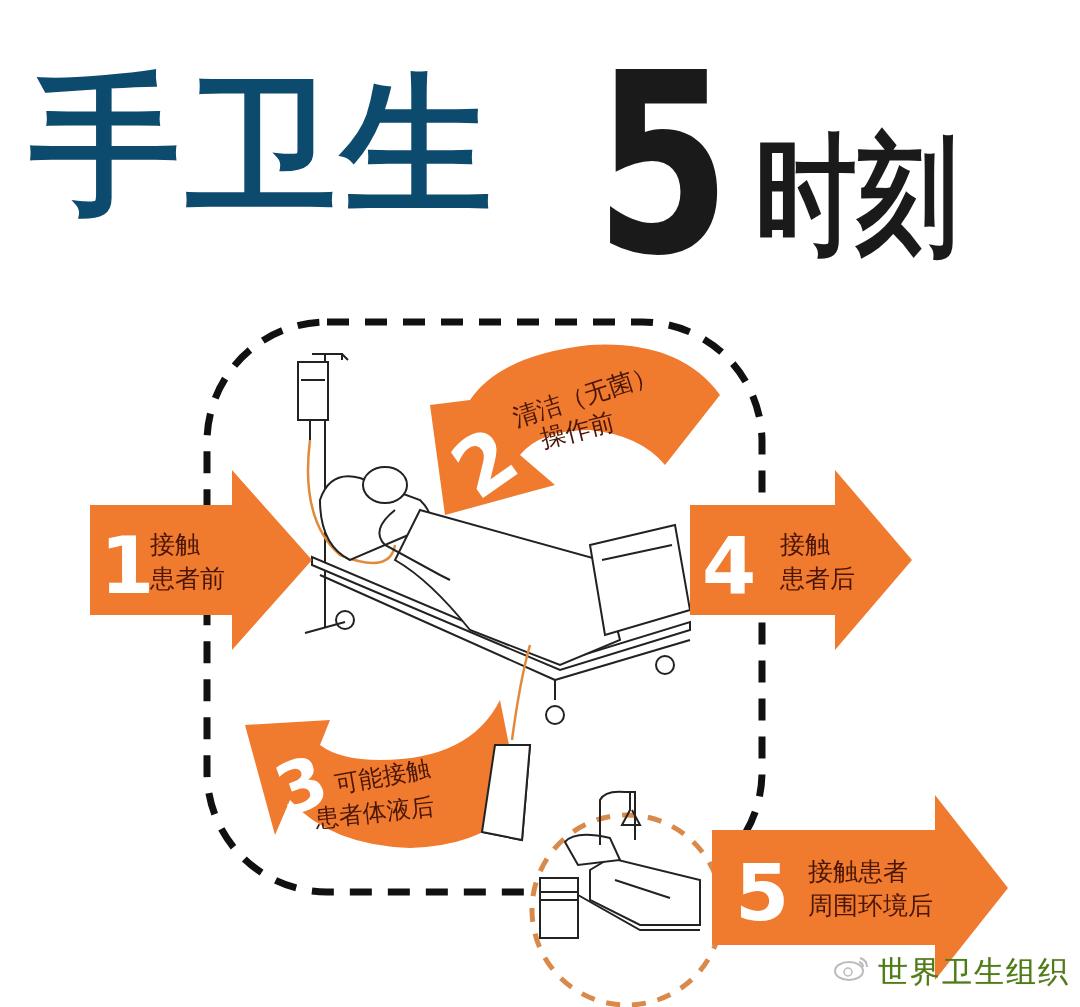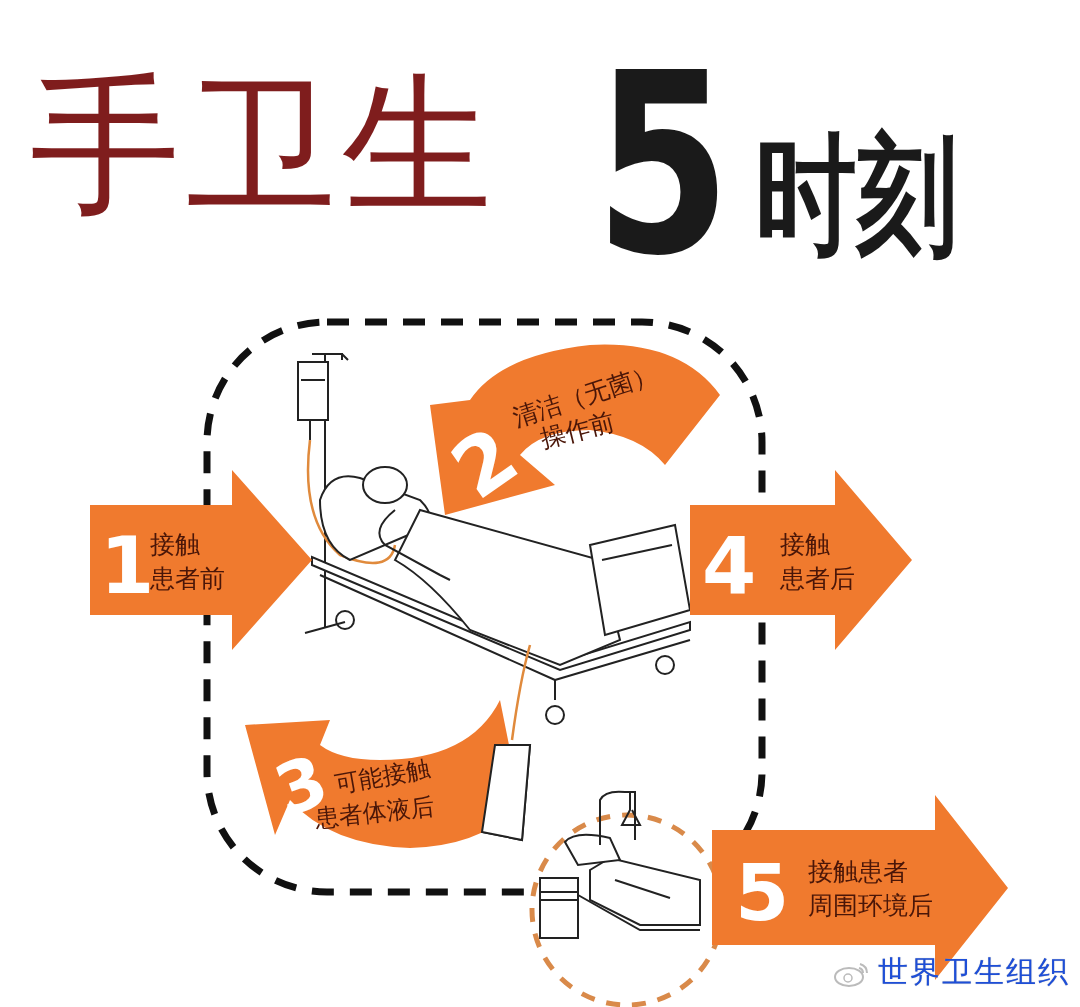--- a/index.html
+++ b/index.html
@@ -1,23 +1,23 @@
 <!DOCTYPE html>
 <html><head>
 <meta charset="utf-8">
 <style>
   html,body{margin:0;padding:0;background:#fff;}
   body{width:1080px;height:1007px;position:relative;overflow:hidden;font-family:"DejaVu Sans","Liberation Sans",sans-serif;}
-  .title-cn{position:absolute;top:70px;left:30px;font-size:150px;font-weight:normal;color:#7f1d1d;letter-spacing:6px;line-height:1;}
+  .title-cn{position:absolute;top:70px;left:30px;font-size:150px;font-weight:bold;color:#0c4a6e;letter-spacing:6px;line-height:1;}
   .title-num{position:absolute;top:40px;left:595px;font-size:250px;font-weight:bold;color:#1a1a1a;line-height:1;transform:scaleX(0.78);transform-origin:left top;}
   .title-suffix{position:absolute;top:130px;left:755px;font-size:130px;font-weight:bold;color:#1a1a1a;line-height:1;transform:scaleX(0.78);transform-origin:left top;}
   svg.stage{position:absolute;left:0;top:0;}
   .step-text{font-family:"DejaVu Sans","Liberation Sans",sans-serif;fill:#4a1608;}
   .step-num{font-family:"DejaVu Sans","Liberation Sans",sans-serif;font-weight:bold;fill:#fff;}
-  .watermark{position:absolute;right:10px;bottom:14px;font-size:30px;color:#1d4ed8;letter-spacing:2px;display:flex;align-items:center;gap:6px;text-shadow:0 0 1px #aaa;}
+  .watermark{position:absolute;right:10px;bottom:14px;font-size:30px;color:#4d7c0f;letter-spacing:2px;display:flex;align-items:flex-start;gap:6px;text-shadow:0 0 1px #aaa;}
   .wb-icon{width:40px;height:30px;}
 </style>
 </head>
 <body>
 
 <div class="title-cn">手卫生</div>
 <div class="title-num">5</div>
 <div class="title-suffix">时刻</div>
 
 <svg class="stage" width="1080" height="1007" viewBox="0 0 1080 1007">

